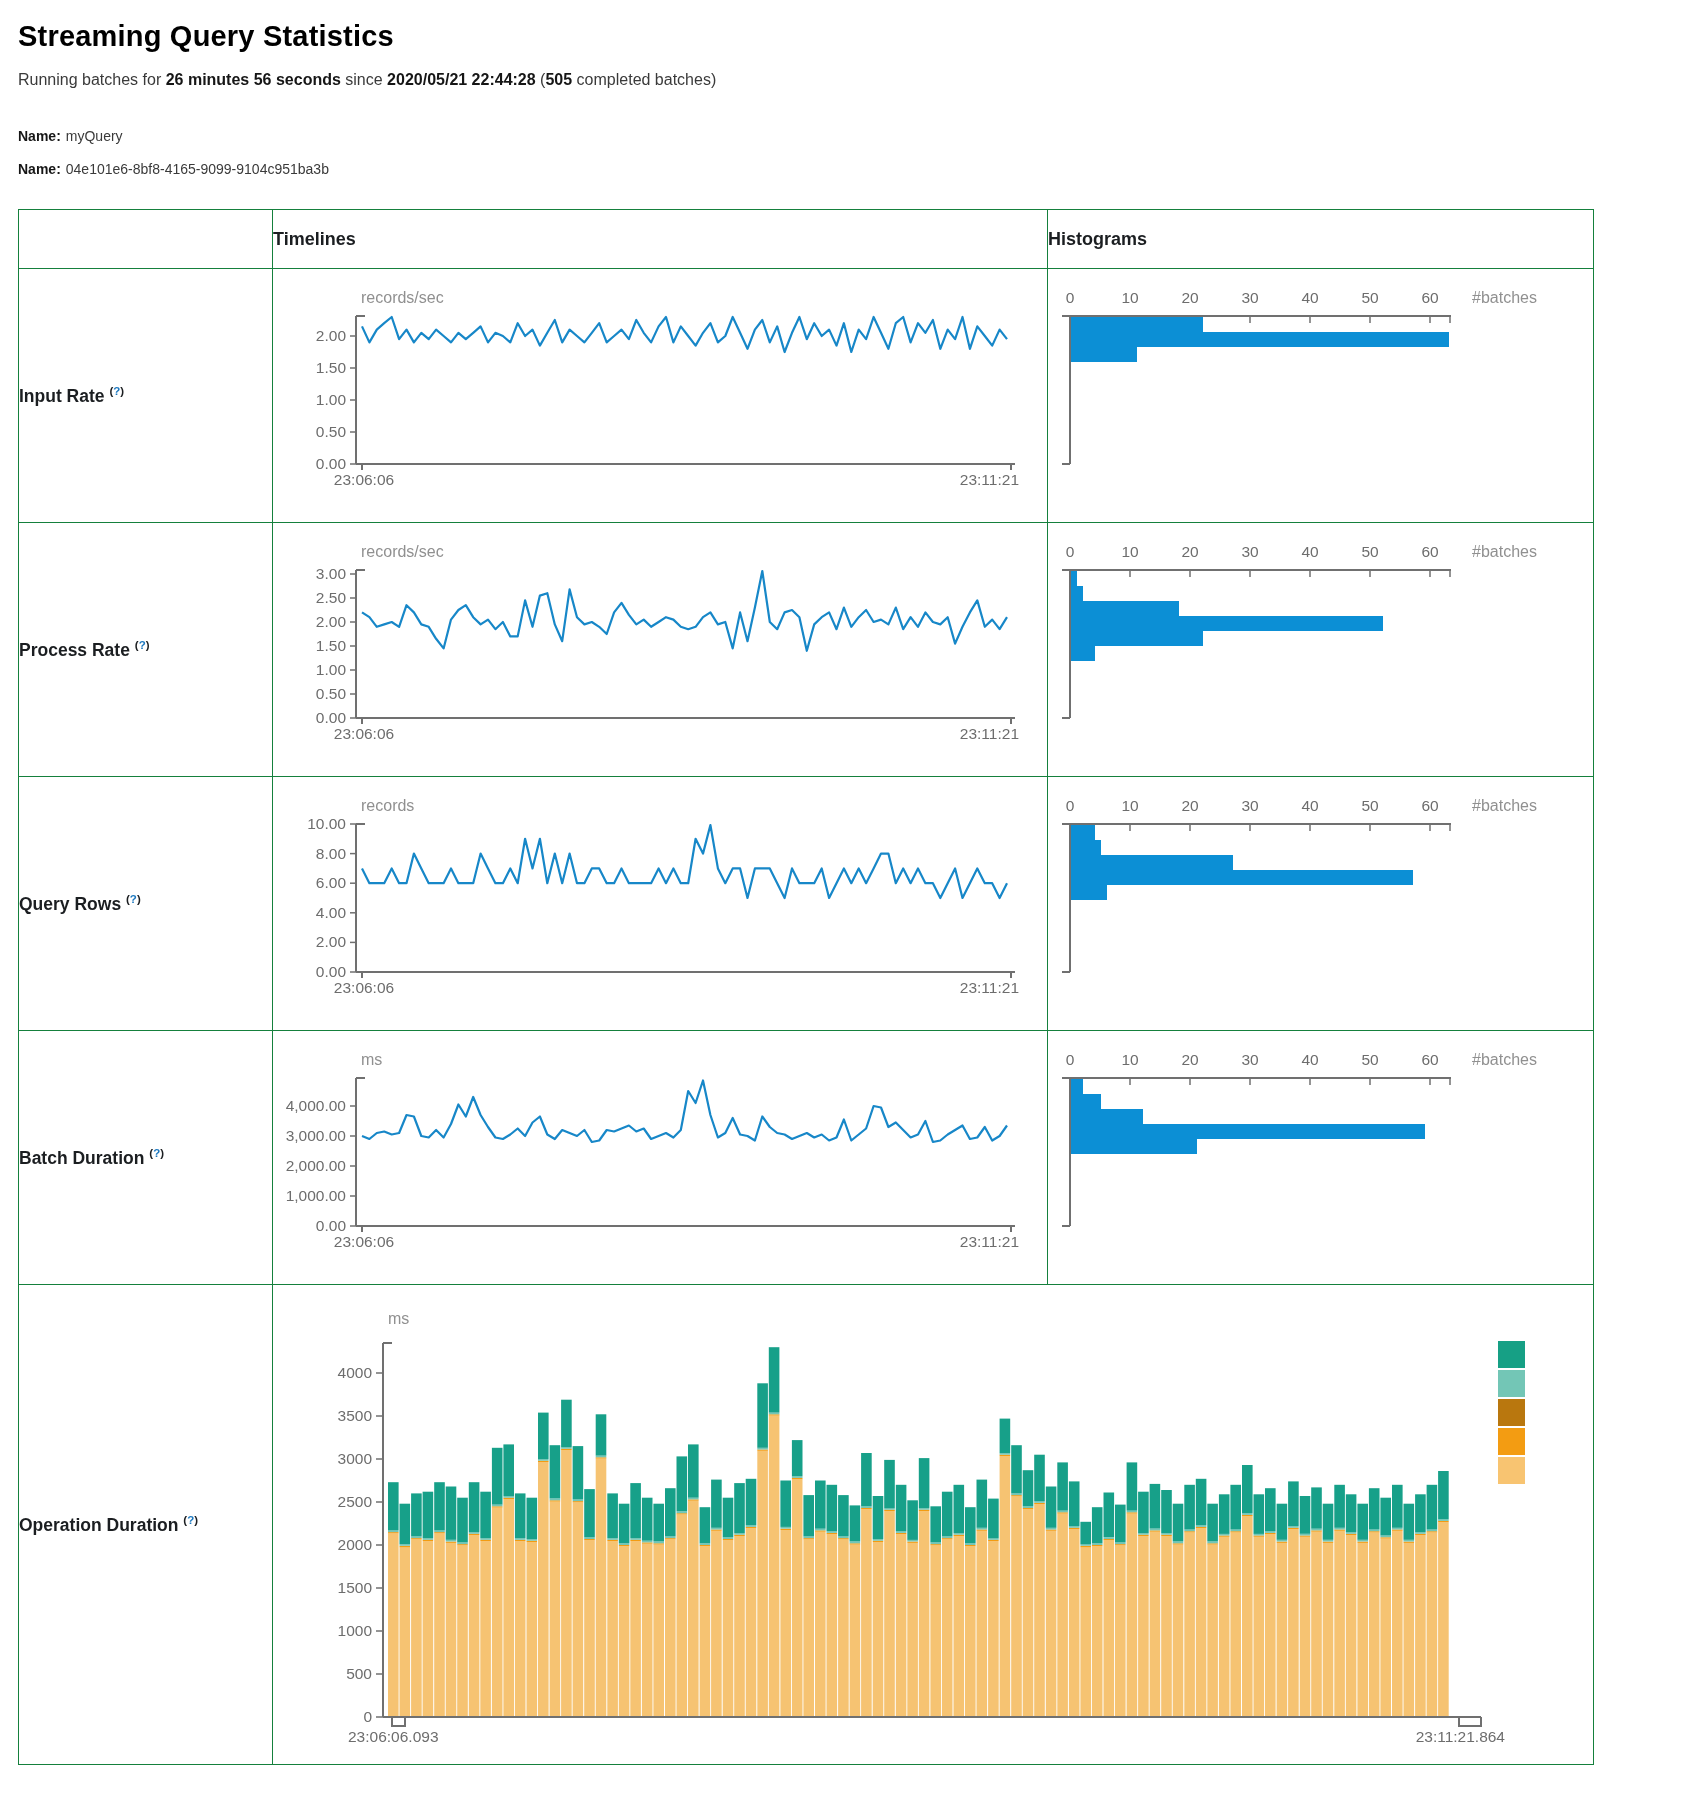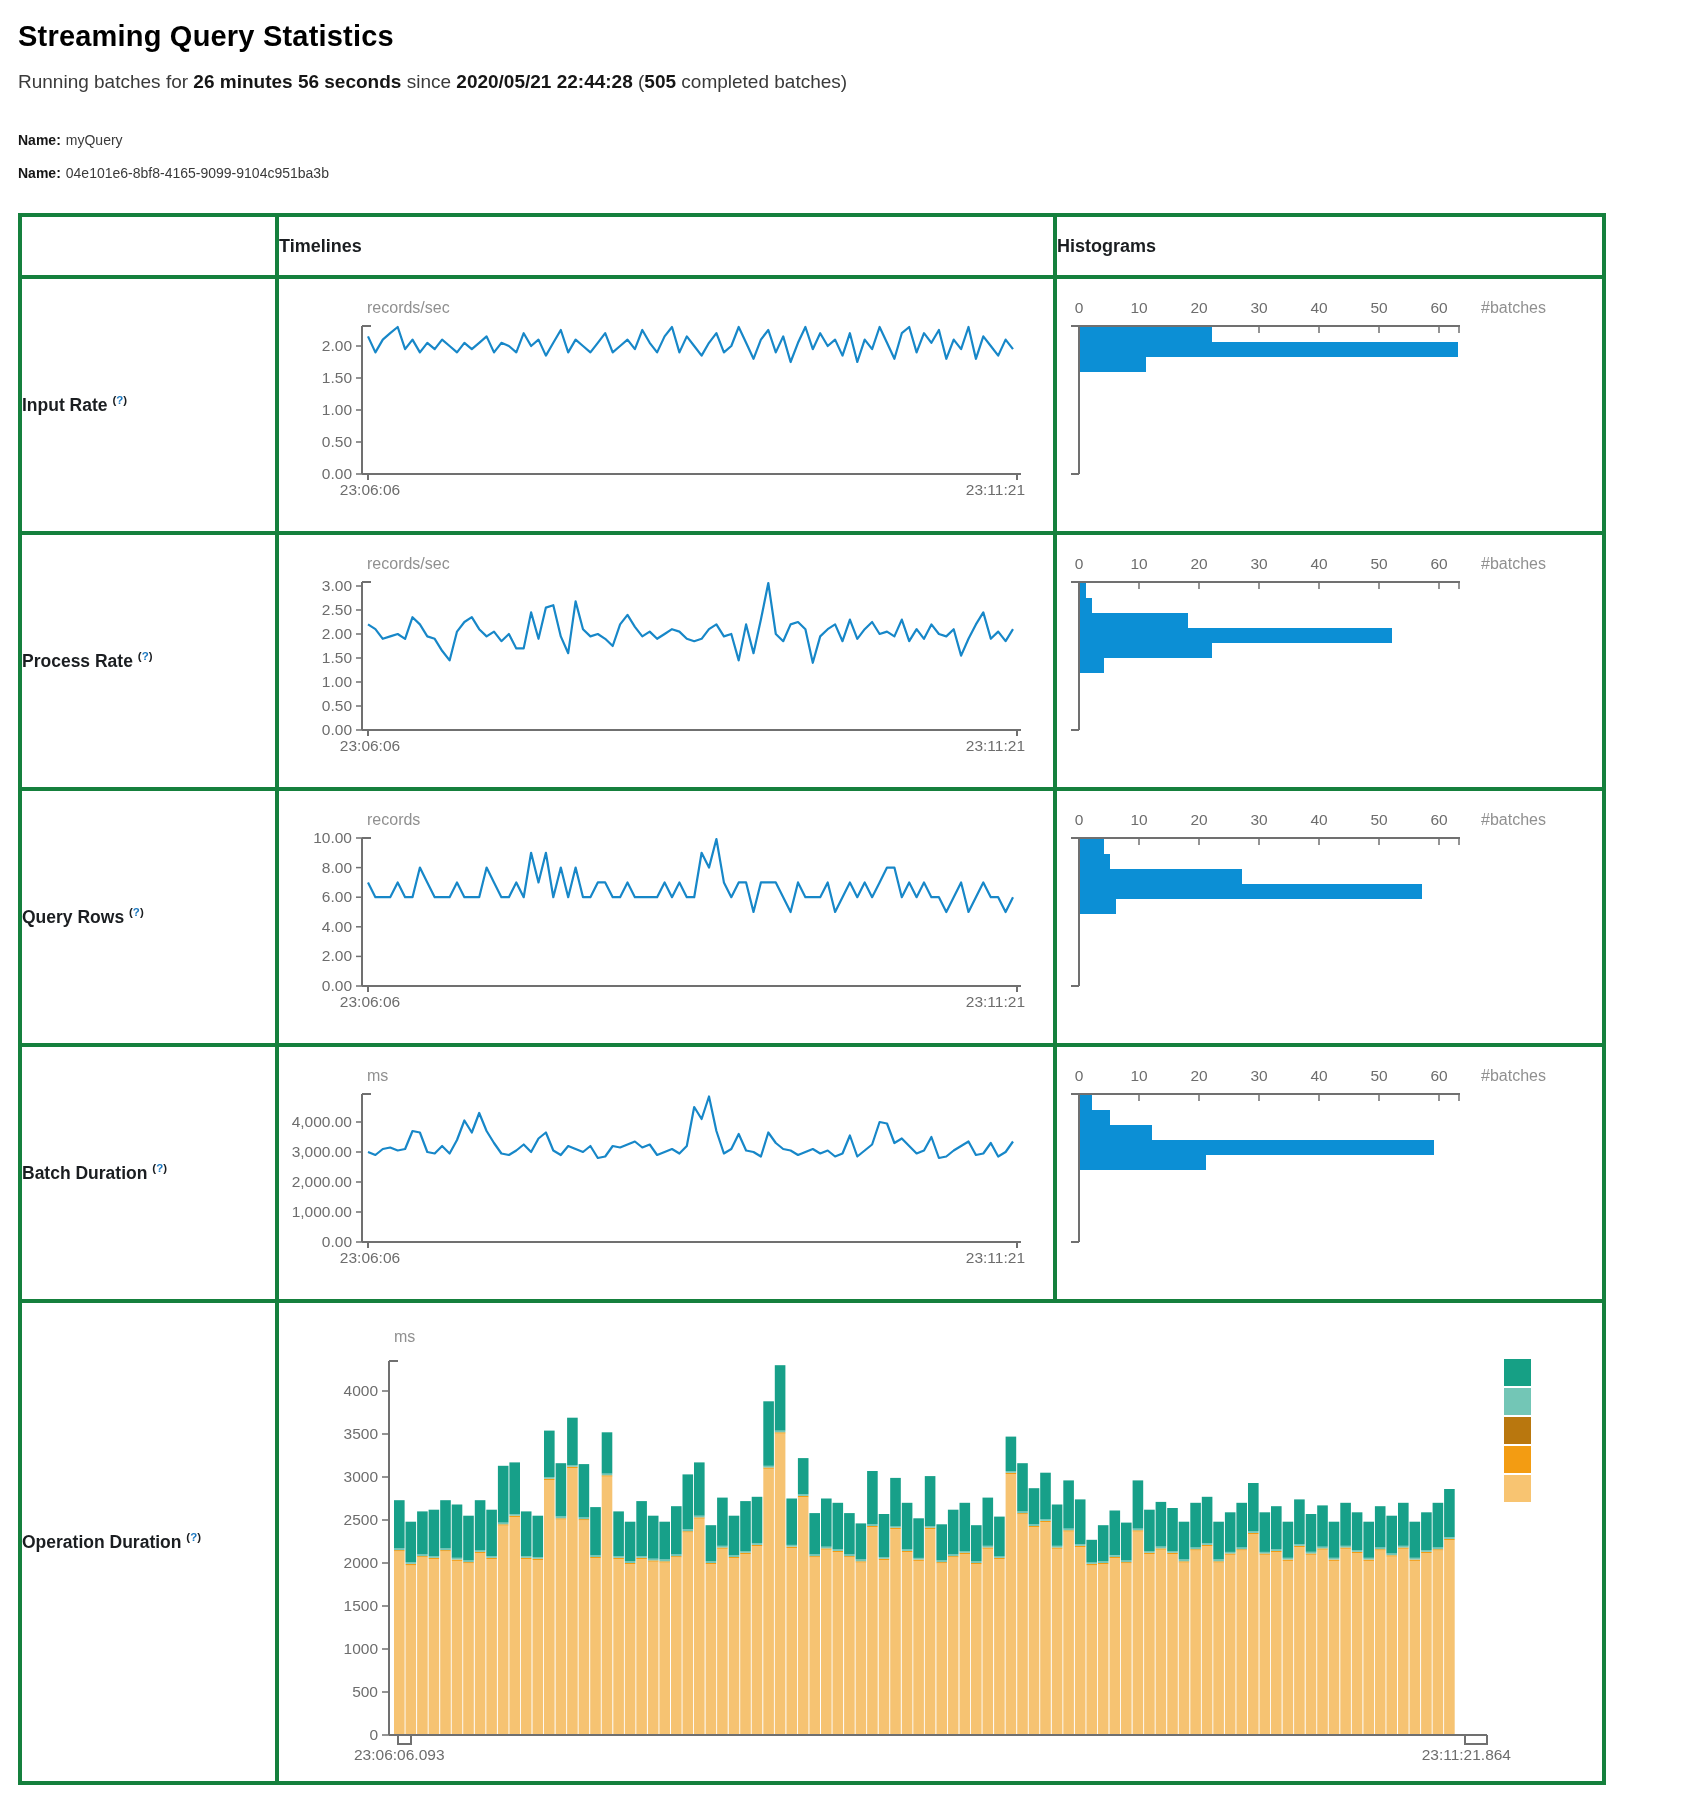--- a/index.html
+++ b/index.html
@@ -1,23 +1,23 @@
 <!DOCTYPE html>
 <html><head>
 <meta charset="utf-8">
 <style>
   html,body{margin:0;padding:0;background:#fff;font-family:"Liberation Sans",sans-serif;color:#333;}
   .page{width:1693px;min-height:1820px;box-sizing:border-box;padding:14px 0 30px 18px;}
   h1{font-size:29px;margin:6px 0 18px 0;color:#000000;letter-spacing:.2px;}
-  .subtitle{font-size:19px;margin:0 0 34px 0;color:#3a3a3a;}
+  .subtitle{font-size:16px;margin:0 0 34px 0;color:#3a3a3a;}
   .subtitle b{color:#161616;}
   .meta{font-size:14px;line-height:27px;margin-bottom:6px;color:#3a3a3a;}
   .meta b{color:#161616;margin-right:5px;}
   table.stats{border-collapse:collapse;margin-top:26px;table-layout:fixed;}
-  table.stats td,table.stats th{border:4px solid #15803d;padding:0;}
+  table.stats td,table.stats th{border:1px solid #15803d;padding:0;}
   th.hcell{height:58px;text-align:left;vertical-align:middle;font-size:18px;color:#1b1e21;padding-left:12px;font-weight:bold;}
   td.lbl{width:253px;vertical-align:middle;padding-left:15px;font-size:17.5px;font-weight:bold;color:#1b1e21;}
   td.lbl sup{font-size:11.5px;font-weight:bold;color:#1b1e21;}
   td.lbl sup .q{color:#1c78c0;}
   td.chart{vertical-align:top;}
   .tl{width:774px;height:252px;}
   .hg{width:545px;height:252px;}
   .op{width:1319px;height:478px;}
   svg text.tick{fill:#6d6d6d;font-size:15.5px;}
   svg text.unit{fill:#909090;font-size:16px;}

